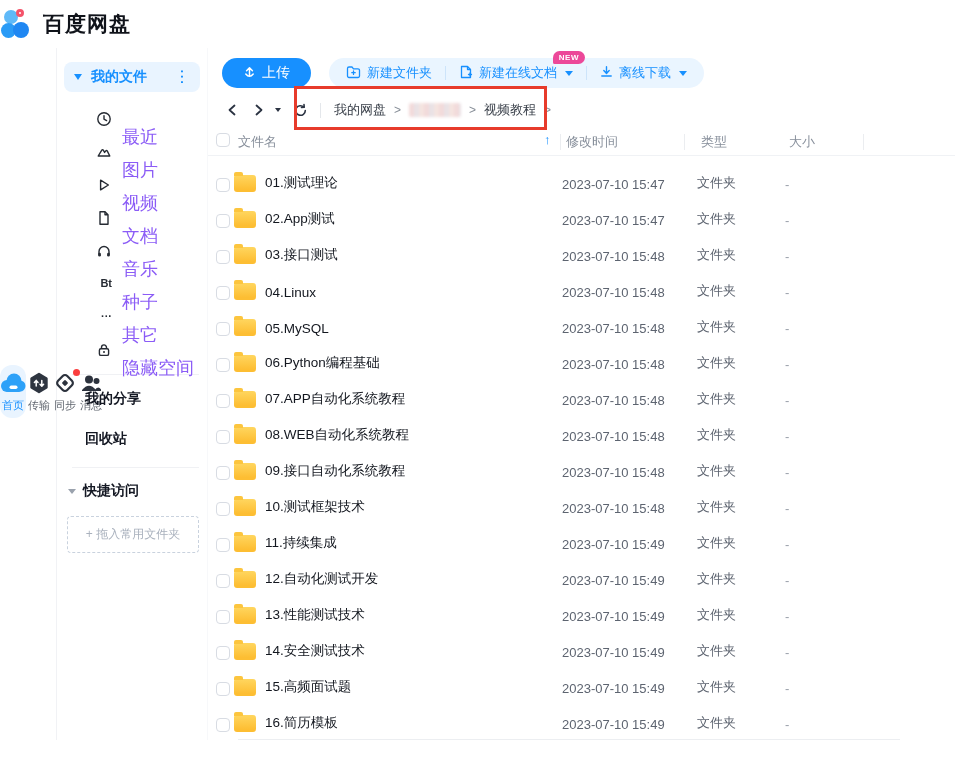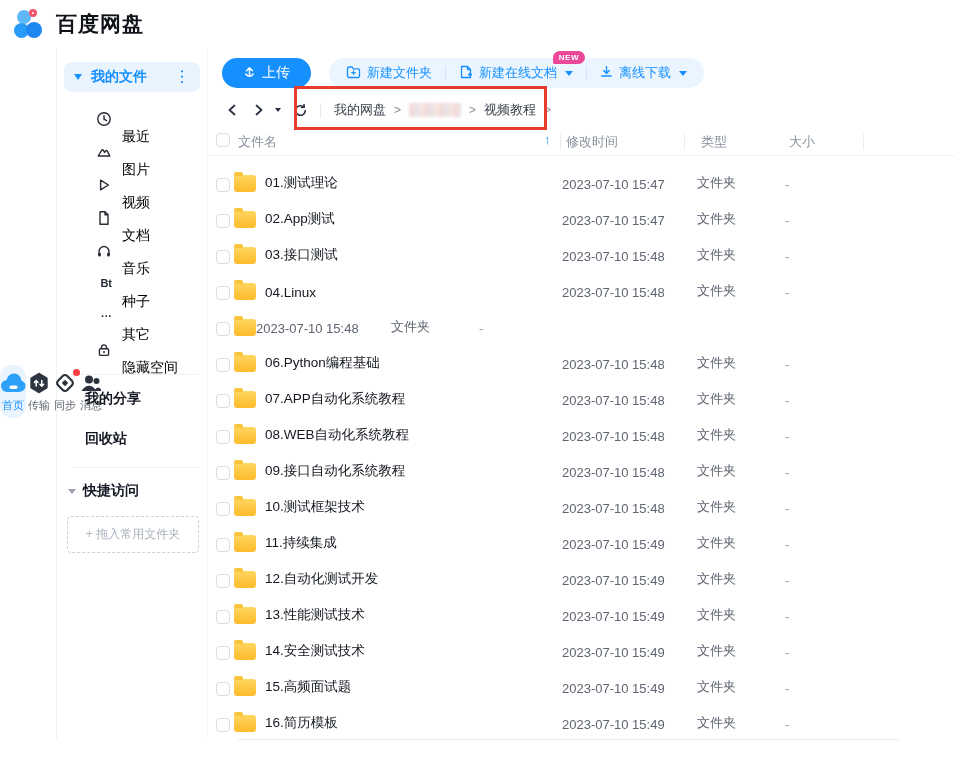--- a/index.html
+++ b/index.html
@@ -1,20 +1,20 @@
 <!DOCTYPE html>
 <html><head>
 <meta charset="utf-8">
 <style>
   html,body{margin:0;padding:0;background:#fff;width:955px;height:757px;overflow:hidden;
     font-family:"Liberation Sans","DejaVu Sans",sans-serif;-webkit-font-smoothing:antialiased;}
   *{box-sizing:border-box;}
 
   
-  .top-header{height:48px;display:flex;align-items:center;padding-left:13px;}
+  .top-header{height:48px;display:flex;align-items:center;}
   .logo-mark{position:relative;width:34px;height:30px;flex:none;}
   .logo-mark .c{position:absolute;border-radius:50%;}
   .c-bl{left:1px;bottom:1px;width:15px;height:15px;background:#2a9bf6;}
   .c-br{left:13px;bottom:1px;width:16px;height:16px;background:#1f87f2;}
   .c-tl{left:4px;top:1px;width:14px;height:14px;background:#5fb9f8;}
   .c-tr{left:16px;top:0;width:8px;height:8px;background:#fff;border:3.5px solid #f4536a;}
   .logo-text{font-size:21px;font-weight:bold;color:#10131a;margin-left:9px;letter-spacing:1px;}
 
   
   .app-body{position:absolute;top:48px;left:0;width:955px;height:692px;display:flex;}
@@ -34,21 +34,21 @@
   .sidebar{width:150px;flex:none;padding-top:8px;}
   .myfiles{height:30px;margin:6px 7px 10px 7px;background:#e9f4ff;border-radius:8px;
     display:flex;align-items:center;padding:0 10px;cursor:pointer;}
   .caret-down{width:0;height:0;border-left:4.5px solid transparent;border-right:4.5px solid transparent;
     border-top:6px solid #1790ff;}
   .myfiles-label{flex:1;margin-left:9px;font-size:14px;font-weight:bold;color:#1790ff;}
   .kebab{color:#1790ff;font-weight:bold;font-size:13px;letter-spacing:1px;transform:rotate(90deg);}
   .side-item{height:33px;display:flex;align-items:center;padding-left:38px;cursor:pointer;}
   .side-ic{width:17px;height:17px;display:flex;align-items:center;justify-content:flex-end;flex:none;}
   .side-ic .txt{font-size:11px;font-weight:bold;color:#262b33;line-height:1;}
-  .side-label{margin-left:10px;font-size:14px;color:#000000;margin-top:36px;}
+  .side-label{margin-left:10px;font-size:18px;color:#8b5cf6;margin-top:36px;}
   .side-divider{border-top:1px solid #f0f1f4;margin:8px 8px 4px 15px;}
   .side-link{font-size:14px;font-weight:bold;color:#141823;padding:11px 0 11px 28px;cursor:pointer;}
   .quick-head{display:flex;align-items:center;padding:10px 0 10px 11px;cursor:pointer;}
   .quick-caret{width:0;height:0;border-left:4px solid transparent;border-right:4px solid transparent;
     border-top:5px solid #9aa2ad;}
   .quick-label{margin-left:7px;font-size:14px;font-weight:bold;color:#141823;}
   .drop-zone{margin:6px 8px 0 10px;border:1px dashed #c9d2de;border-radius:4px;
     color:#a9b1bd;font-size:12px;padding:9px 0;text-align:center;cursor:pointer;}
 
   
@@ -378,20 +378,21 @@
         <span class="checkbox"></span>
         <span class="folder"></span>
         <span class="f-name">04.Linux</span>
         <span class="f-date">2023-07-10 15:48</span>
         <span class="f-type">文件夹</span>
         <span class="f-size">-</span>
       </div>
         <div class="frow">
         <span class="checkbox"></span>
         <span class="folder"></span>
+        <span class="f-name">05.MySQL</span>
         <span class="f-date">2023-07-10 15:48</span>
         <span class="f-type">文件夹</span>
         <span class="f-size">-</span>
       </div>
         <div class="frow">
         <span class="checkbox"></span>
         <span class="folder"></span>
         <span class="f-name">06.Python编程基础</span>
         <span class="f-date">2023-07-10 15:48</span>
         <span class="f-type">文件夹</span>

